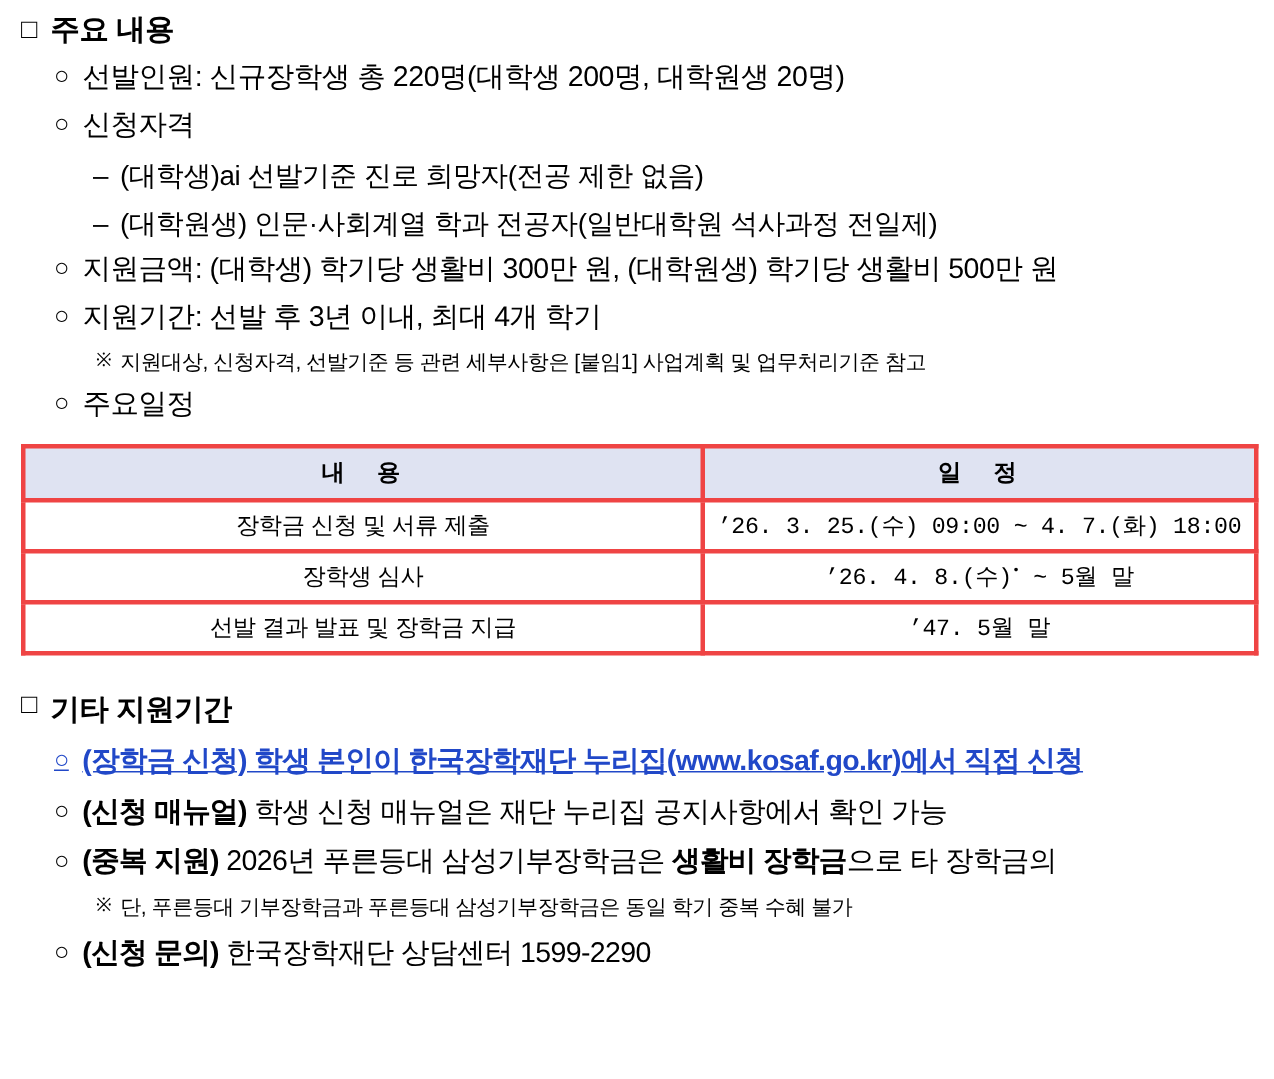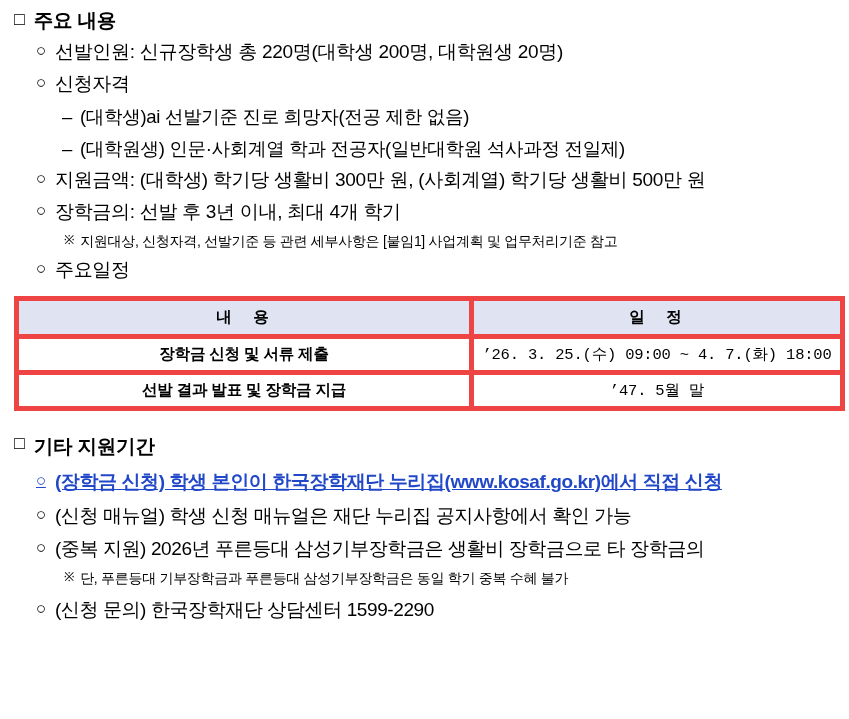--- a/index.html
+++ b/index.html
@@ -83,36 +83,36 @@
 
   
   table.schedule {
     border-collapse: collapse;
     width: 816px;
     margin: 14px 0 0 14px;
     table-layout: fixed;
   }
   table.schedule th,
   table.schedule td {
-    border: 5px solid #ef4444;
+    border: 3px solid #ef4444;
     text-align: center;
     vertical-align: middle;
     padding: 0;
     height: 31px;
   }
   table.schedule thead th {
     background: #dfe3f2;
     font-size: 15.5px;
     font-weight: bold;
     letter-spacing: 3px;
     height: 33px;
   }
   table.schedule tbody td.name {
     font-size: 15.5px;
-    font-weight: bold;
+    font-weight: normal;
     letter-spacing: -0.2px;
   }
   table.schedule tbody td.date {
     font-size: 15.5px;
     letter-spacing: -0.2px;
     font-family: Liberation Mono, monospace;
   }
   table.schedule tbody td.date.bold {
     font-weight: bold;
   }
@@ -163,21 +163,21 @@
   }
   .note2 {
     font-size: 14px;
     letter-spacing: -0.3px;
     margin: 9px 0 0 64px;
   }
   .note2 .marker {
     margin-right: 6px;
     font-size: 12.5px;
   }
-  .strong { font-weight: normal; }
+  .strong { font-weight: bold; }
 </style>
 </head>
 <body>
 
 <div class="page">
 
   <div class="sec-head row">
     <span class="marker">□</span>
     <span class="txt">주요 내용</span>
   </div>
@@ -197,26 +197,26 @@
     <span class="txt">(대학생)ai 선발기준 진로 희망자(전공 제한 없음)</span>
   </div>
 
   <div class="dash row">
     <span class="marker">–</span>
     <span class="txt">(대학원생) 인문·사회계열 학과 전공자(일반대학원 석사과정 전일제)</span>
   </div>
 
   <div class="bullet row">
     <span class="marker">○</span>
-    <span class="txt">지원금액: (대학생) 학기당 생활비 300만 원, (사회계열) 학기당 생활비 500만 원</span>
-  </div>
-
-  <div class="bullet row">
-    <span class="marker">○</span>
-    <span class="txt">장학금의: 선발 후 3년 이내, 최대 4개 학기</span>
+    <span class="txt">지원금액: (대학생) 학기당 생활비 300만 원, (대학원생) 학기당 생활비 500만 원</span>
+  </div>
+
+  <div class="bullet row">
+    <span class="marker">○</span>
+    <span class="txt">지원기간: 선발 후 3년 이내, 최대 4개 학기</span>
   </div>
 
   <div class="note row">
     <span class="marker">※</span>
     <span class="txt">지원대상, 신청자격, 선발기준 등 관련 세부사항은 [붙임1] 사업계획 및 업무처리기준 참고</span>
   </div>
 
   <div class="bullet row">
     <span class="marker">○</span>
     <span class="txt">주요일정</span>
@@ -228,20 +228,24 @@
         <th class="col-name">내　용</th>
         <th class="col-date">일　정</th>
       </tr>
     </thead>
     <tbody>
       <tr>
         <td class="name">장학금 신청 및 서류 제출</td>
         <td class="date">’26. 3. 25.(수) 09:00 ~ 4. 7.(화) 18:00</td>
       </tr>
       <tr>
+        <td class="name">장학생 심사</td>
+        <td class="date"><span>’26. 4. 8.(수)</span><span class="sup">•</span><span> ~ 5월 말</span></td>
+      </tr>
+      <tr>
         <td class="name">선발 결과 발표 및 장학금 지급</td>
         <td class="date">’47. 5월 말</td>
       </tr>
     </tbody>
   </table>
 
   <div class="sec-head2">
     <span class="marker">□</span>
     <span class="txt">기타 지원기간</span>
   </div>

